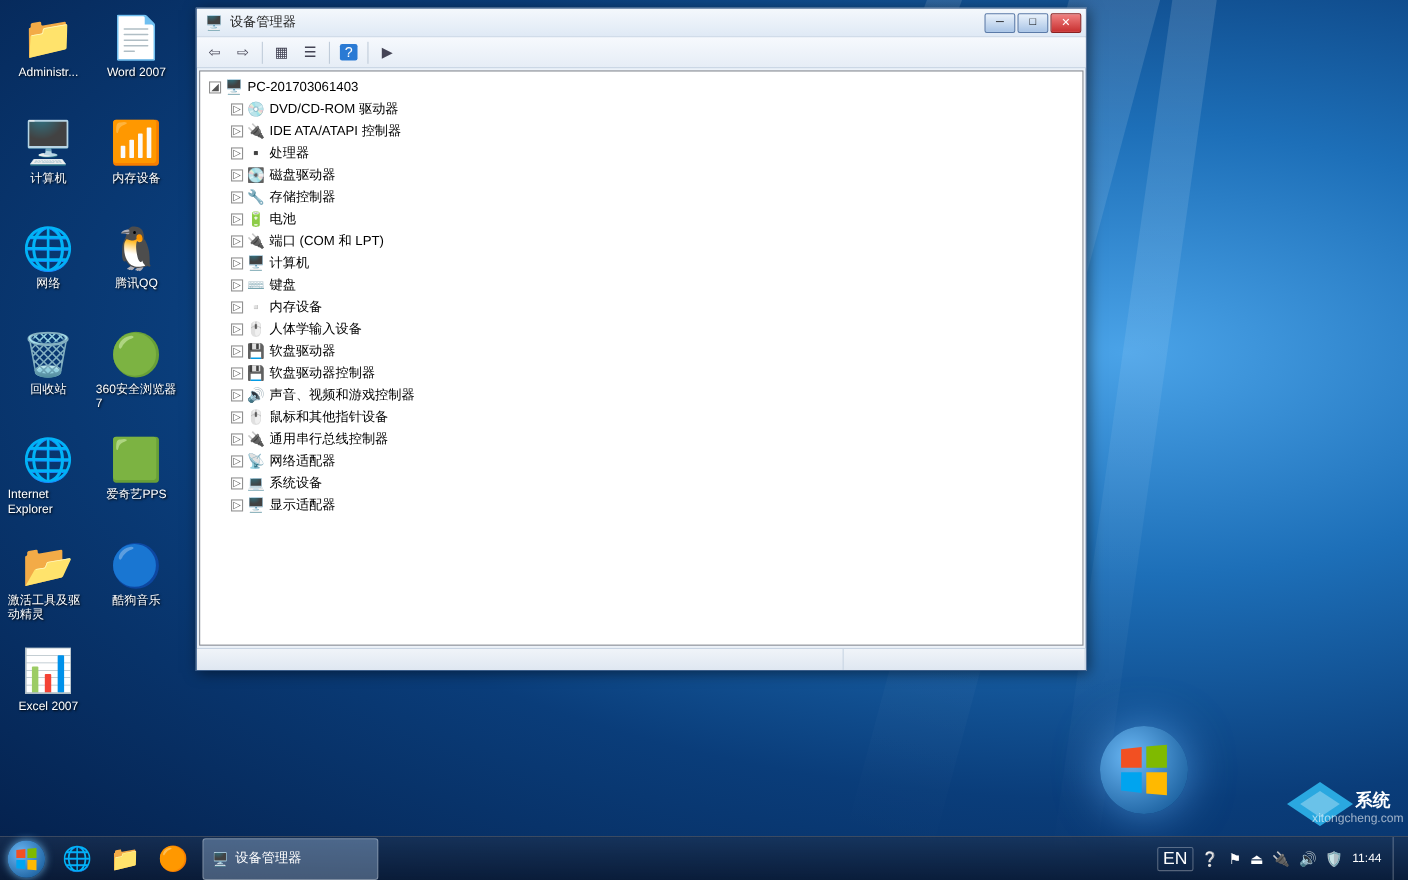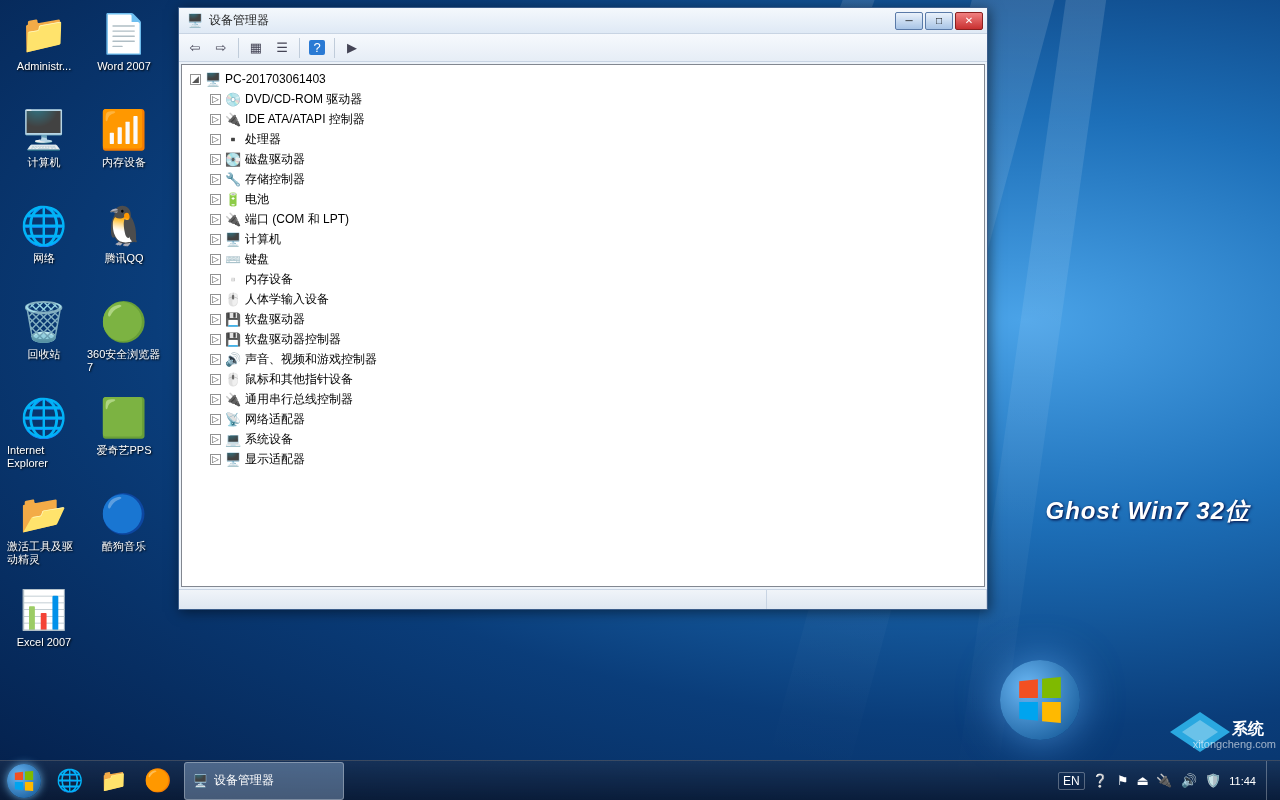--- a/index.html
+++ b/index.html
@@ -50,21 +50,21 @@
 .statusbar { height:20px; background:linear-gradient(#f0f4f9,#dfe7f1); border-top:1px solid #c8d4e3; display:flex;}
 .statusbar .cell{ flex:1; border-right:1px solid #c8d4e3;}
 
 .taskbar { position:absolute; left:0; bottom:0; width:100%; height:40px; background:linear-gradient(rgba(30,50,80,0.6), rgba(10,25,50,0.85)); display:flex; align-items:center; border-top:1px solid rgba(255,255,255,0.2);}
 .start-orb{ width:40px; height:40px; margin:0 4px; display:flex; align-items:center; justify-content:center; cursor:pointer;}
 .start-orb .orb{ width:34px; height:34px; border-radius:50%; background:radial-gradient(circle at 35% 35%, #6bb8f5, #0a4d8c); box-shadow:0 0 8px rgba(120,200,255,0.8); display:flex; align-items:center; justify-content:center;}
 .pin{ width:42px; height:38px; display:flex; align-items:center; justify-content:center; margin:0 1px; cursor:pointer; font-size:22px; border-radius:3px;}
 .task-item{ height:38px; min-width:160px; margin-left:4px; background:rgba(180,210,240,0.35); border:1px solid rgba(255,255,255,0.3); border-radius:3px; display:flex; align-items:center; padding:0 8px; gap:6px; cursor:pointer; font-size:12px; color:#fff;}
 .tray{ margin-left:auto; display:flex; align-items:center; gap:8px; color:#fff; font-size:11px; padding:0 6px;}
 .tray .ic{ font-size:13px; cursor:pointer;}
-.lang{ border:1px solid rgba(255,255,255,0.3); padding:1px 4px; border-radius:2px; font-size:12px;}
+.lang{ border:1px solid rgba(255,255,255,0.3); padding:1px 4px; border-radius:2px; font-size:16px;}
 .showdesk{ width:14px; height:40px; border-left:1px solid rgba(255,255,255,0.3); margin-left:4px; cursor:pointer;}
 </style>
 </head>
 <body>
 
 <div class="ray ray1"></div>
 <div class="ray ray2"></div>
 <div class="ray ray3"></div>
 
 <div class="desktop-icons" id="desk">
@@ -116,21 +116,20 @@
       <div class="ic">🟩</div>
       <div class="lbl">爱奇艺PPS</div>
     </div>
     <div class="dicon">
       <div class="ic">🔵</div>
       <div class="lbl">酷狗音乐</div>
     </div>
   </div>
 
 <div class="brand">
-  <div class="l2">Ghost Win7 32位</div>
 </div>
 <div class="orb-logo">
   <svg viewBox="0 0 48 48">
       <path d="M4 6 L22 4 L22 22 L4 22 Z" fill="#f25022"></path>
       <path d="M26 3.5 L44 2 L44 22 L26 22 Z" fill="#7fba00"></path>
       <path d="M4 26 L22 26 L22 44 L4 42 Z" fill="#00a4ef"></path>
       <path d="M26 26 L44 26 L44 46 L26 44.5 Z" fill="#ffb900"></path>
     </svg>
 </div>
 <div class="xt-logo">

